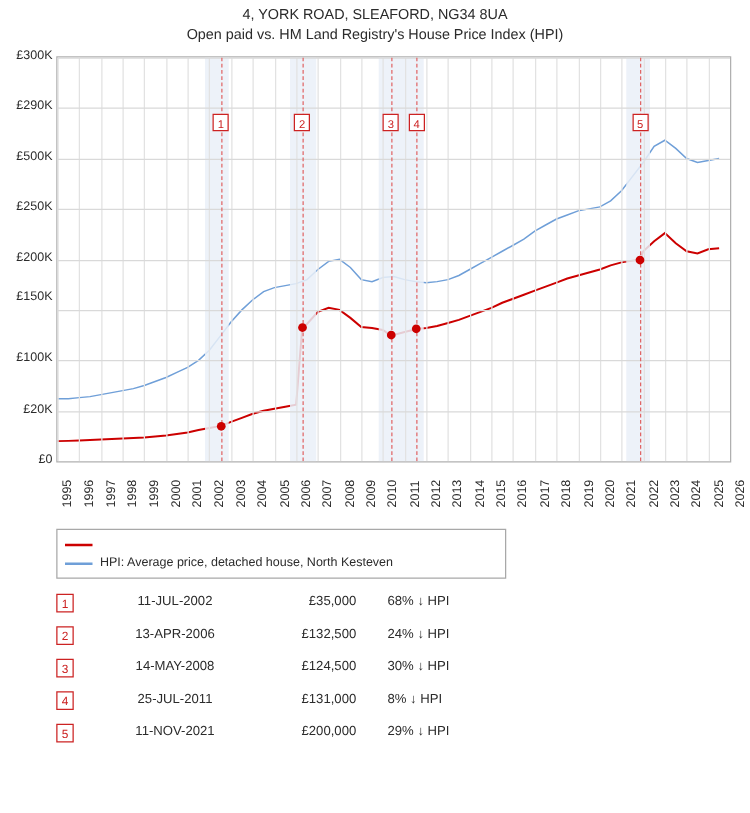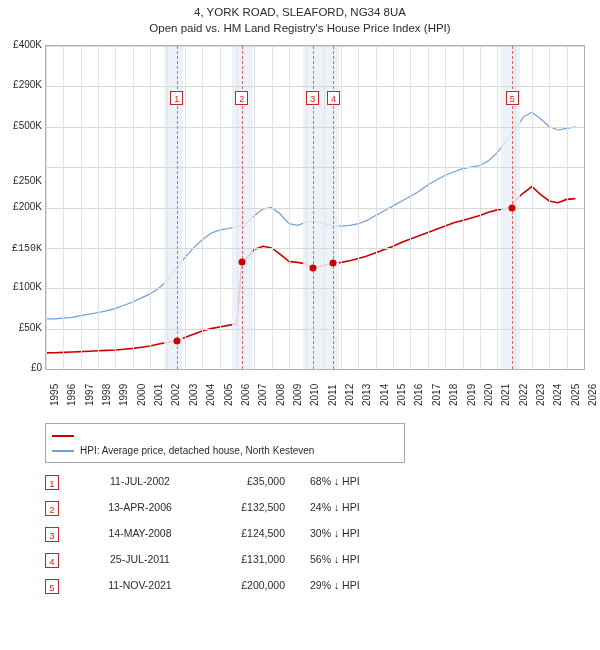--- a/index.html
+++ b/index.html
@@ -227,28 +227,28 @@
 
 <div class="page">
 
   <div class="title-block">
     <div class="title-line">4, YORK ROAD, SLEAFORD, NG34 8UA</div>
     <div class="title-line">Open paid vs. HM Land Registry's House Price Index (HPI)</div>
   </div>
 
   <div class="y-axis-labels" id="y-axis-labels">
       <span style="top: 317px;">£0</span>
-      <span style="top: 276.625px;">£50K</span>
+      <span style="top: 276.625px;">£20K</span>
       <span style="top: 236.25px;">£100K</span>
-      <span style="top: 198px; font-family: Liberation Mono, monospace;">£150K</span>
+      <span style="top: 187px;">£150K</span>
       <span style="top: 155.5px;">£200K</span>
-      <span style="top: 115.125px; margin-top: 15px;">£250K</span>
+      <span style="top: 115.125px;">£250K</span>
       <span style="top: 74.75px;">£500K</span>
       <span style="top: 34.375px;">£290K</span>
-      <span style="top: -6px;">£400K</span>
+      <span style="top: -6px;">£300K</span>
     </div>
 
   <div class="chart-area">
     <div class="plot" id="plot">
       <svg id="chart-svg" width="538" height="323" viewBox="0 0 538 323" preserveAspectRatio="none">
           <path d="M0.0,306.9 L8.7,306.7 L17.4,306.4 L26.0,306.0 L34.7,305.6 L43.4,305.2 L52.1,304.8 L60.7,304.4 L69.4,304.0 L78.1,303.2 L86.8,302.4 L95.5,301.2 L104.1,300.0 L112.8,298.0 L121.5,296.4 L130.7,294.7 L138.8,291.5 L147.5,288.3 L156.2,285.0 L164.9,282.6 L173.5,281.0 L182.2,279.4 L190.9,277.8 L195.8,216.0 L199.6,213.2 L208.3,203.5 L216.9,200.3 L225.6,201.9 L234.3,208.3 L243.0,215.6 L251.6,216.4 L260.3,218.0 L266.7,222.5 L277.7,219.6 L287.4,217.2 L295.0,216.4 L303.7,214.8 L312.4,212.4 L321.1,209.9 L329.7,206.7 L338.4,203.5 L347.1,200.3 L355.8,196.2 L364.5,193.0 L373.1,189.8 L381.8,186.5 L390.5,183.3 L399.2,180.1 L407.8,176.8 L416.5,174.4 L425.2,172.0 L433.9,169.6 L442.5,166.3 L451.2,163.9 L466.2,161.5 L468.6,155.0 L477.3,147.0 L485.9,140.5 L494.6,148.6 L503.3,155.0 L512.0,156.7 L520.6,153.4 L529.3,152.6" fill="none" stroke="#cc0000" stroke-width="1.6"></path>
           <path d="M0.0,272.9 L8.7,272.9 L17.4,272.1 L26.0,271.3 L34.7,269.7 L43.4,268.1 L52.1,266.5 L60.7,264.9 L69.4,262.4 L78.1,259.2 L86.8,256.0 L95.5,251.9 L104.1,247.9 L112.8,242.3 L121.5,234.2 L130.2,222.9 L138.8,211.6 L147.5,201.9 L156.2,193.8 L164.9,187.3 L173.5,184.1 L182.2,182.5 L190.9,180.9 L199.6,177.7 L208.3,169.6 L216.9,163.1 L225.6,161.5 L234.3,168.0 L243.0,177.7 L251.6,179.3 L260.3,176.0 L269.0,175.2 L277.7,177.7 L286.4,179.3 L295.0,180.1 L303.7,179.3 L312.4,177.7 L321.1,174.4 L329.7,169.6 L338.4,164.7 L347.1,159.9 L355.8,155.0 L364.5,150.2 L373.1,145.3 L381.8,138.9 L390.5,134.0 L399.2,129.2 L407.8,126.0 L416.5,122.7 L425.2,121.1 L433.9,119.5 L442.5,114.7 L451.2,106.6 L459.9,95.3 L468.6,84.0 L477.3,71.1 L485.9,66.2 L494.6,72.7 L503.3,80.8 L512.0,84.0 L520.6,82.4 L529.3,80.8" fill="none" stroke="#6f9fd8" stroke-width="1.2"></path>
         </svg>
     <div class="band" style="left: 118.013px; width: 19.0903px;"></div><div class="band" style="left: 185.697px; width: 20.8258px;"></div><div class="band" style="left: 256.852px; width: 36.4452px;"></div><div class="band" style="left: 454.697px; width: 19.0903px;"></div><div class="gridline-v" style="left: 0px;"></div><div class="gridline-v" style="left: 17px;"></div><div class="gridline-v" style="left: 35px;"></div><div class="gridline-v" style="left: 52px;"></div><div class="gridline-v" style="left: 69px;"></div><div class="gridline-v" style="left: 87px;"></div><div class="gridline-v" style="left: 104px;"></div><div class="gridline-v" style="left: 121px;"></div><div class="gridline-v" style="left: 139px;"></div><div class="gridline-v" style="left: 156px;"></div><div class="gridline-v" style="left: 174px;"></div><div class="gridline-v" style="left: 191px;"></div><div class="gridline-v" style="left: 208px;"></div><div class="gridline-v" style="left: 226px;"></div><div class="gridline-v" style="left: 243px;"></div><div class="gridline-v" style="left: 260px;"></div><div class="gridline-v" style="left: 278px;"></div><div class="gridline-v" style="left: 295px;"></div><div class="gridline-v" style="left: 312px;"></div><div class="gridline-v" style="left: 330px;"></div><div class="gridline-v" style="left: 347px;"></div><div class="gridline-v" style="left: 364px;"></div><div class="gridline-v" style="left: 382px;"></div><div class="gridline-v" style="left: 399px;"></div><div class="gridline-v" style="left: 417px;"></div><div class="gridline-v" style="left: 434px;"></div><div class="gridline-v" style="left: 451px;"></div><div class="gridline-v" style="left: 469px;"></div><div class="gridline-v" style="left: 486px;"></div><div class="gridline-v" style="left: 503px;"></div><div class="gridline-v" style="left: 521px;"></div><div class="gridline-v" style="left: 538px;"></div><div class="gridline-h" style="top: 323px;"></div><div class="gridline-h" style="top: 283px;"></div><div class="gridline-h" style="top: 242px;"></div><div class="gridline-h" style="top: 202px;"></div><div class="gridline-h" style="top: 162px;"></div><div class="gridline-h" style="top: 121px;"></div><div class="gridline-h" style="top: 81px;"></div><div class="gridline-h" style="top: 40px;"></div><div class="gridline-h" style="top: 0px;"></div><div class="evline" style="left: 131px;"></div><div class="evline" style="left: 196px;"></div><div class="evline" style="left: 267px;"></div><div class="evline" style="left: 287px;"></div><div class="evline" style="left: 466px;"></div><div class="dot" style="left: 130.682px; top: 294.738px;"></div><div class="marker-box" style="left: 124.182px; top: 45px;">1</div><div class="dot" style="left: 195.763px; top: 216.006px;"></div><div class="marker-box" style="left: 189.263px; top: 45px;">2</div><div class="dot" style="left: 266.744px; top: 222.466px;"></div><div class="marker-box" style="left: 260.244px; top: 45px;">3</div><div class="dot" style="left: 287.396px; top: 217.218px;"></div><div class="marker-box" style="left: 280.896px; top: 45px;">4</div><div class="dot" style="left: 466.151px; top: 161.5px;"></div><div class="marker-box" style="left: 459.651px; top: 45px;">5</div></div>
   </div>
@@ -314,21 +314,21 @@
       <div class="trow">
         <span class="tnum">3</span>
         <span class="tdate">14-MAY-2008</span>
         <span class="tprice">£124,500</span>
         <span class="tdelta">30% ↓ HPI</span>
       </div>
       <div class="trow">
         <span class="tnum">4</span>
         <span class="tdate">25-JUL-2011</span>
         <span class="tprice">£131,000</span>
-        <span class="tdelta">56% ↓ HPI</span>
+        <span class="tdelta">8% ↓ HPI</span>
       </div>
       <div class="trow">
         <span class="tnum">5</span>
         <span class="tdate">11-NOV-2021</span>
         <span class="tprice">£200,000</span>
         <span class="tdelta">29% ↓ HPI</span>
       </div>
     </div>
 
 

